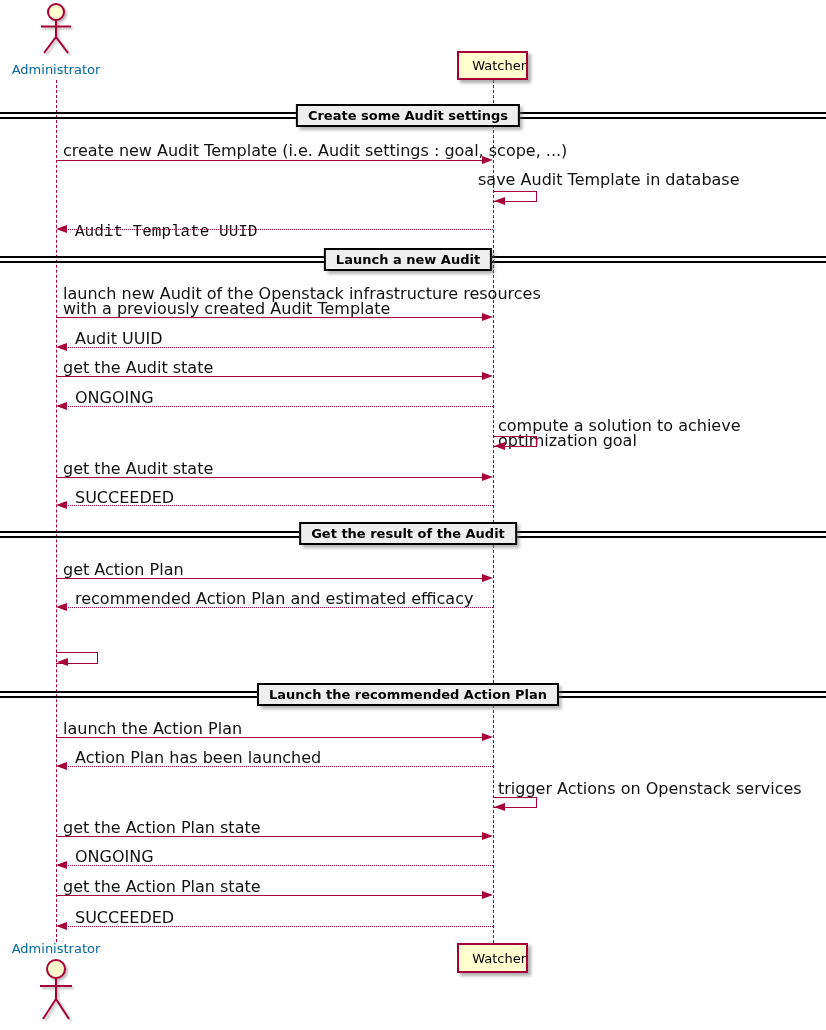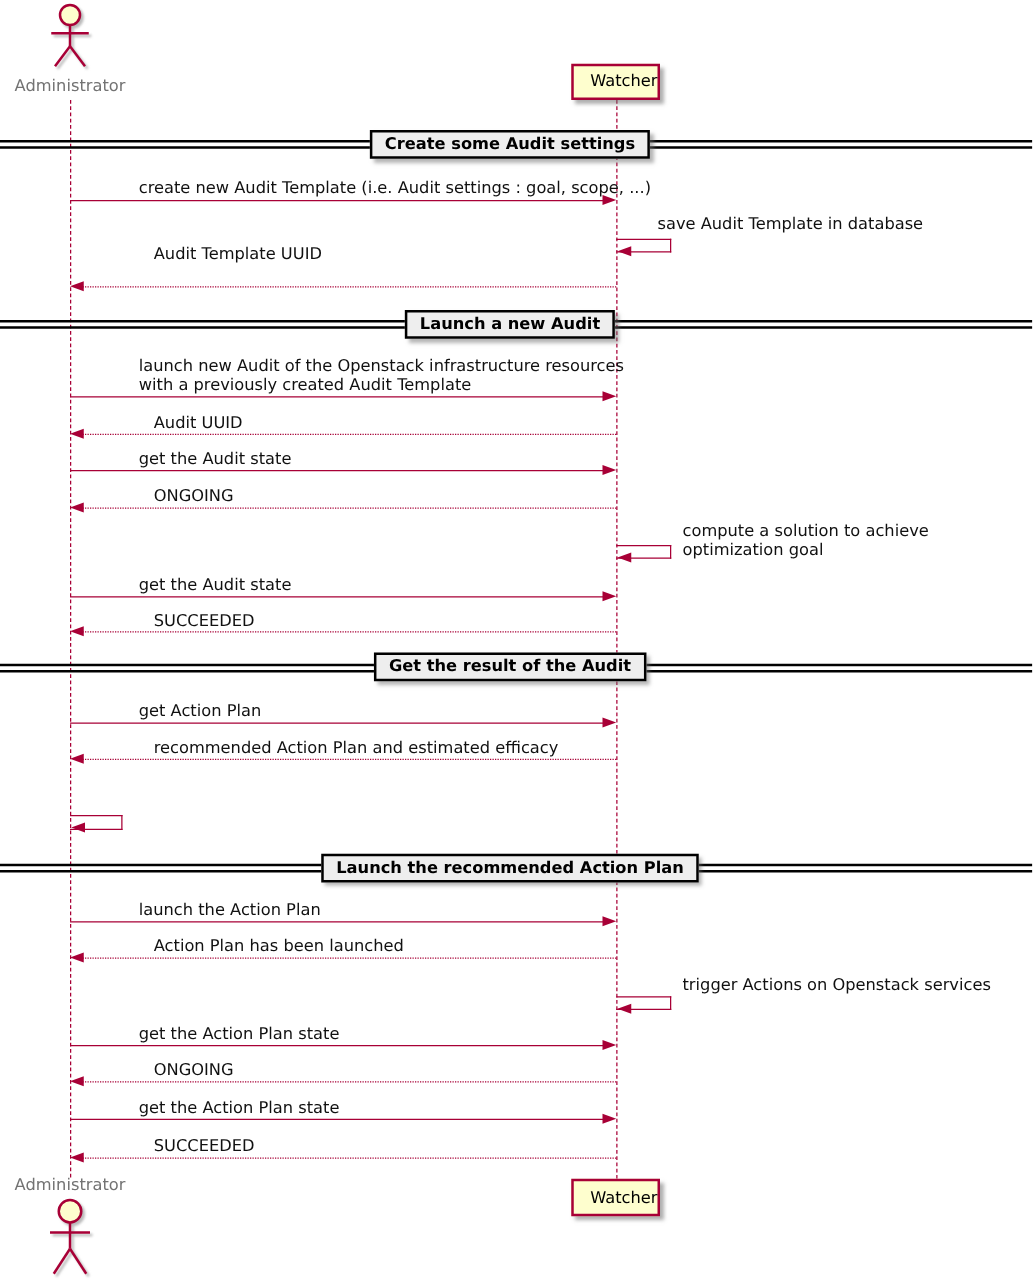--- a/index.html
+++ b/index.html
@@ -7,33 +7,32 @@
     position:relative;width:826px;height:1030px;background:#ffffff;overflow:hidden;
     font-family:"DejaVu Sans","Liberation Sans",sans-serif;color:#000;
   }
   .lifeline{position:absolute;width:0;border-left:1px dashed #A80036;}
   .participant-box{
     position:absolute;background:#FEFECE;border:2px solid #A80036;
     display:flex;align-items:center;justify-content:flex-end;
     font-size:13px;color:#000;box-shadow:3px 3px 3px rgba(110,110,110,.55);
     box-sizing:border-box;white-space:nowrap;
   }
-  .actor-label{position:absolute;width:112px;text-align:center;font-size:13px;line-height:15px;color:#737373;}
+  .actor-label{position:absolute;width:112px;text-align:center;font-size:13px;line-height:15px;color:#0369a1;}
   .actor-figure{position:absolute;filter:drop-shadow(2.5px 2.5px 1px rgba(130,130,130,.55));}
   .section-line{position:absolute;left:0;width:826px;height:2px;background:#000;}
   .section-label{
     position:absolute;left:408px;transform:translateX(-50%);
     background:#EEEEEE;border:2px solid #000;box-sizing:border-box;
     font-size:13px;font-weight:bold;line-height:17px;padding:1px 10px;
     box-shadow:3px 3px 3px rgba(110,110,110,.5);white-space:nowrap;
   }
   .msg-label{
-    position:absolute;font-size:13px;line-height:15px;color:#111;
+    position:absolute;font-size:16px;line-height:15px;color:#111;
     white-space:pre-line;
-    margin-left:48px;
   }
   .shaft{position:absolute;height:0;border-top:1.5px solid #A80036;}
   .shaft.dotted{border-top:1.5px dotted #A80036;}
   .head{position:absolute;width:0;height:0;border-top:4.5px solid transparent;border-bottom:4.5px solid transparent;}
   .head.right{border-left:11px solid #A80036;}
   .head.left{border-right:11px solid #A80036;}
   .selfloop{position:absolute;border:1.5px solid #A80036;border-left:none;box-sizing:border-box;}
 </style>
 </head>
 <body>
@@ -61,21 +60,21 @@
   <div class="section-label" style="top:104px;">Create some Audit settings</div>
 
   <div class="msg-label" style="left:63px;top:143px;">create new Audit Template (i.e. Audit settings : goal, scope, ...)</div>
   <div class="shaft" style="left:56px;top:160px;width:427px;"></div>
   <div class="head right" style="left:482px;top:156px;"></div>
 
   <div class="msg-label" style="left:478px;top:172px;">save Audit Template in database</div>
   <div class="selfloop" style="left:493px;top:191px;width:44px;height:11px;"></div>
   <div class="head left" style="left:494px;top:197px;"></div>
 
-  <div class="msg-label" style="left:75px;top:196px;">Audit Template UUID</div>
+  <div class="msg-label" style="left:75px;top:225px;font-family:Liberation Mono, monospace;">Audit Template UUID</div>
   <div class="shaft dotted" style="left:66px;top:229px;width:427px;"></div>
   <div class="head left" style="left:56px;top:225px;"></div>
 
   <div class="section-line" style="top:256px;"></div>
   <div class="section-line" style="top:261px;"></div>
   <div class="section-label" style="top:248px;">Launch a new Audit</div>
 
   <div class="msg-label" style="left:63px;top:286px;">launch new Audit of the Openstack infrastructure resources
 with a previously created Audit Template</div>
   <div class="shaft" style="left:56px;top:317px;width:427px;"></div>

